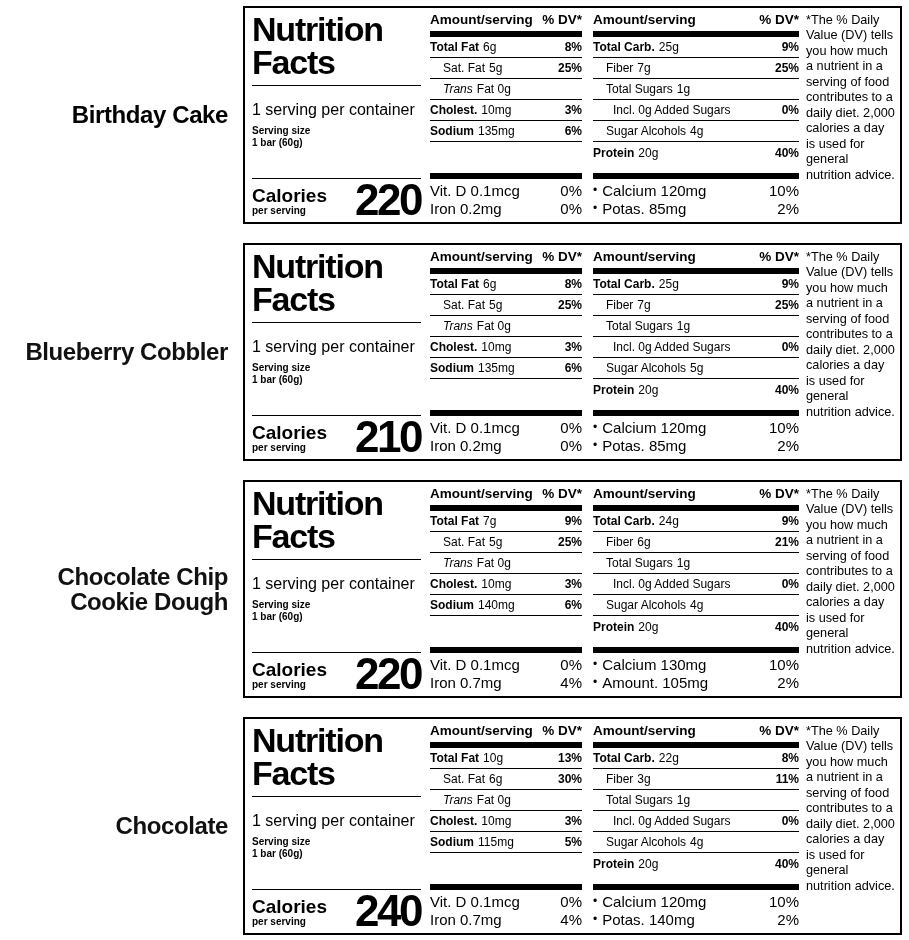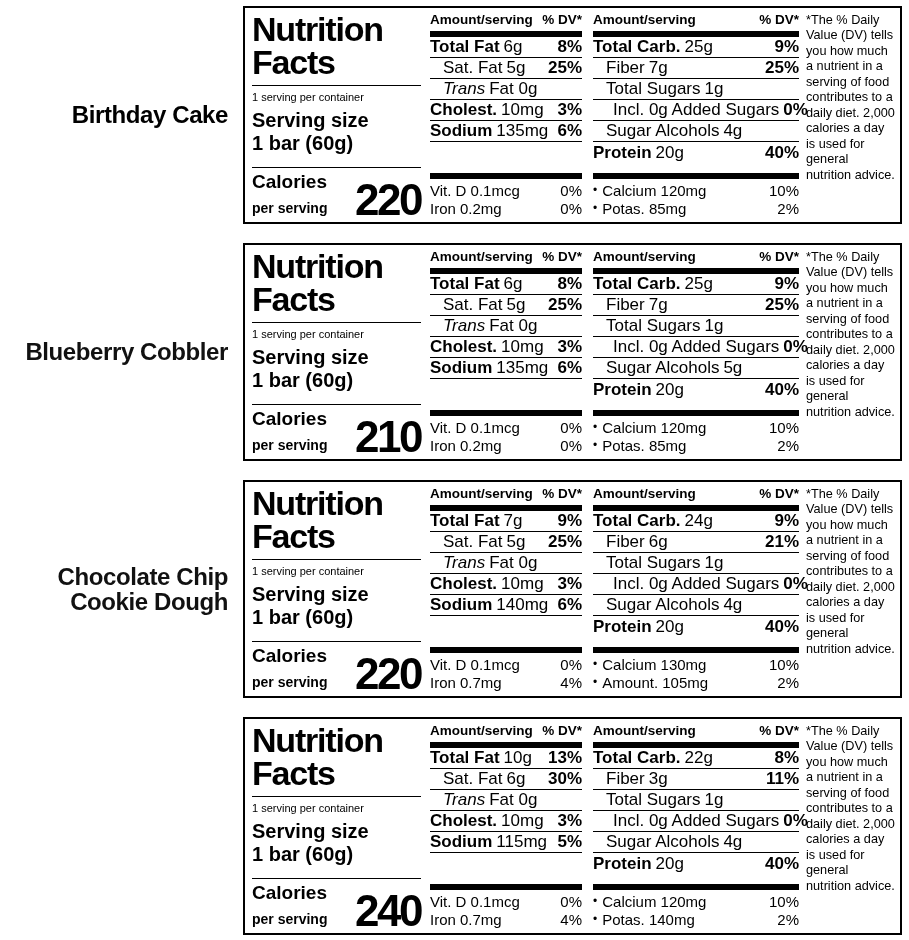--- a/index.html
+++ b/index.html
@@ -18,37 +18,37 @@
     width:228px; margin-right:15px; text-align:right;
     font-weight:bold; font-size:24px; line-height:1.06; letter-spacing:-0.4px;
   }
 
   
   .panel { width:659px; height:218px; border:2px solid #000; display:flex; background:#fff; }
 
   .col-left { width:176px; padding:5px 0 6px 7px; display:flex; flex-direction:column; }
   .nf-title { font-weight:bold; font-size:34px; line-height:0.98; letter-spacing:-1.2px; }
   .lrule { border-top:1.5px solid #000; margin-top:5px; }
-  .serv1 { font-size:11px; margin-top:5px; }
-  .serv2 { font-size:20px; font-weight:bold; margin-top:7px; line-height:1.08; }
+  .serv1 { font-size:16px; margin-top:15px; }
+  .serv2 { font-size:10px; font-weight:bold; margin-top:7px; line-height:1.08; }
   .serv2 + .serv2 { margin-top:2px; }
   .cal-block { margin-top:auto; border-top:1.5px solid #000; padding-top:4px;
                display:flex; justify-content:space-between; align-items:flex-end; }
   .cal-l { font-size:19px; font-weight:bold; line-height:1; }
-  .cal-s { font-size:14px; font-weight:bold; line-height:1.1;margin-top:10px; }
+  .cal-s { font-size:10px; font-weight:bold; line-height:1.1; }
   .cal-n { font-size:44px; font-weight:bold; line-height:0.75; letter-spacing:-2.5px; }
 
   .ncol { display:flex; flex-direction:column; padding:4px 0 5px; }
   .col-mid { width:152px; margin-left:9px; }
   .col-right { width:206px; margin-left:11px; }
   .nh { display:flex; justify-content:space-between; 
         font-weight:bold; font-size:13.5px; height:17px; }
   .bar { height:6px; background:#000; margin-top:2px; flex:none; }
   .nr { display:flex; justify-content:space-between; align-items:center;
-        height:21px; border-bottom:1px solid #000; font-size:17px; flex:none; }
+        height:21px; border-bottom:1px solid #000; font-size:12px; flex:none; }
   .nr.nob { border-bottom:none; }
   .nm { white-space:nowrap; }
   .nm-v { margin-left:4px; }
   .r-bold .nm-n { font-weight:bold; }
   .it .nm-n { font-style:italic; }
   .r-ind .nm { padding-left:13px; }
   .r-ind2 .nm { padding-left:20px; }
   .dv { font-weight:bold; }
   .bot { margin-top:auto; }
   .bot .bar { margin:0 0 2px; }
@@ -391,20 +391,21 @@
             </div>
         </div>
       </div>
 
       <div class="col-foot">*The % Daily Value (DV) tells you how much a nutrient in a serving of food contributes to a daily diet. 2,000 calories a day is used for general nutrition advice.</div>
     </div>
   </div>
 
   <div class="row">
     <div class="flavor" style="color: rgb(17, 17, 17);">
+      <div>Chocolate</div>
     </div>
     <div class="panel">
       <div class="col-left">
         <div class="nf-title">
           <div>Nutrition</div>
           <div>Facts</div>
         </div>
         <div class="lrule"></div>
         <div class="serv1">1 serving per container</div>
         <div class="serv2">Serving size</div>

